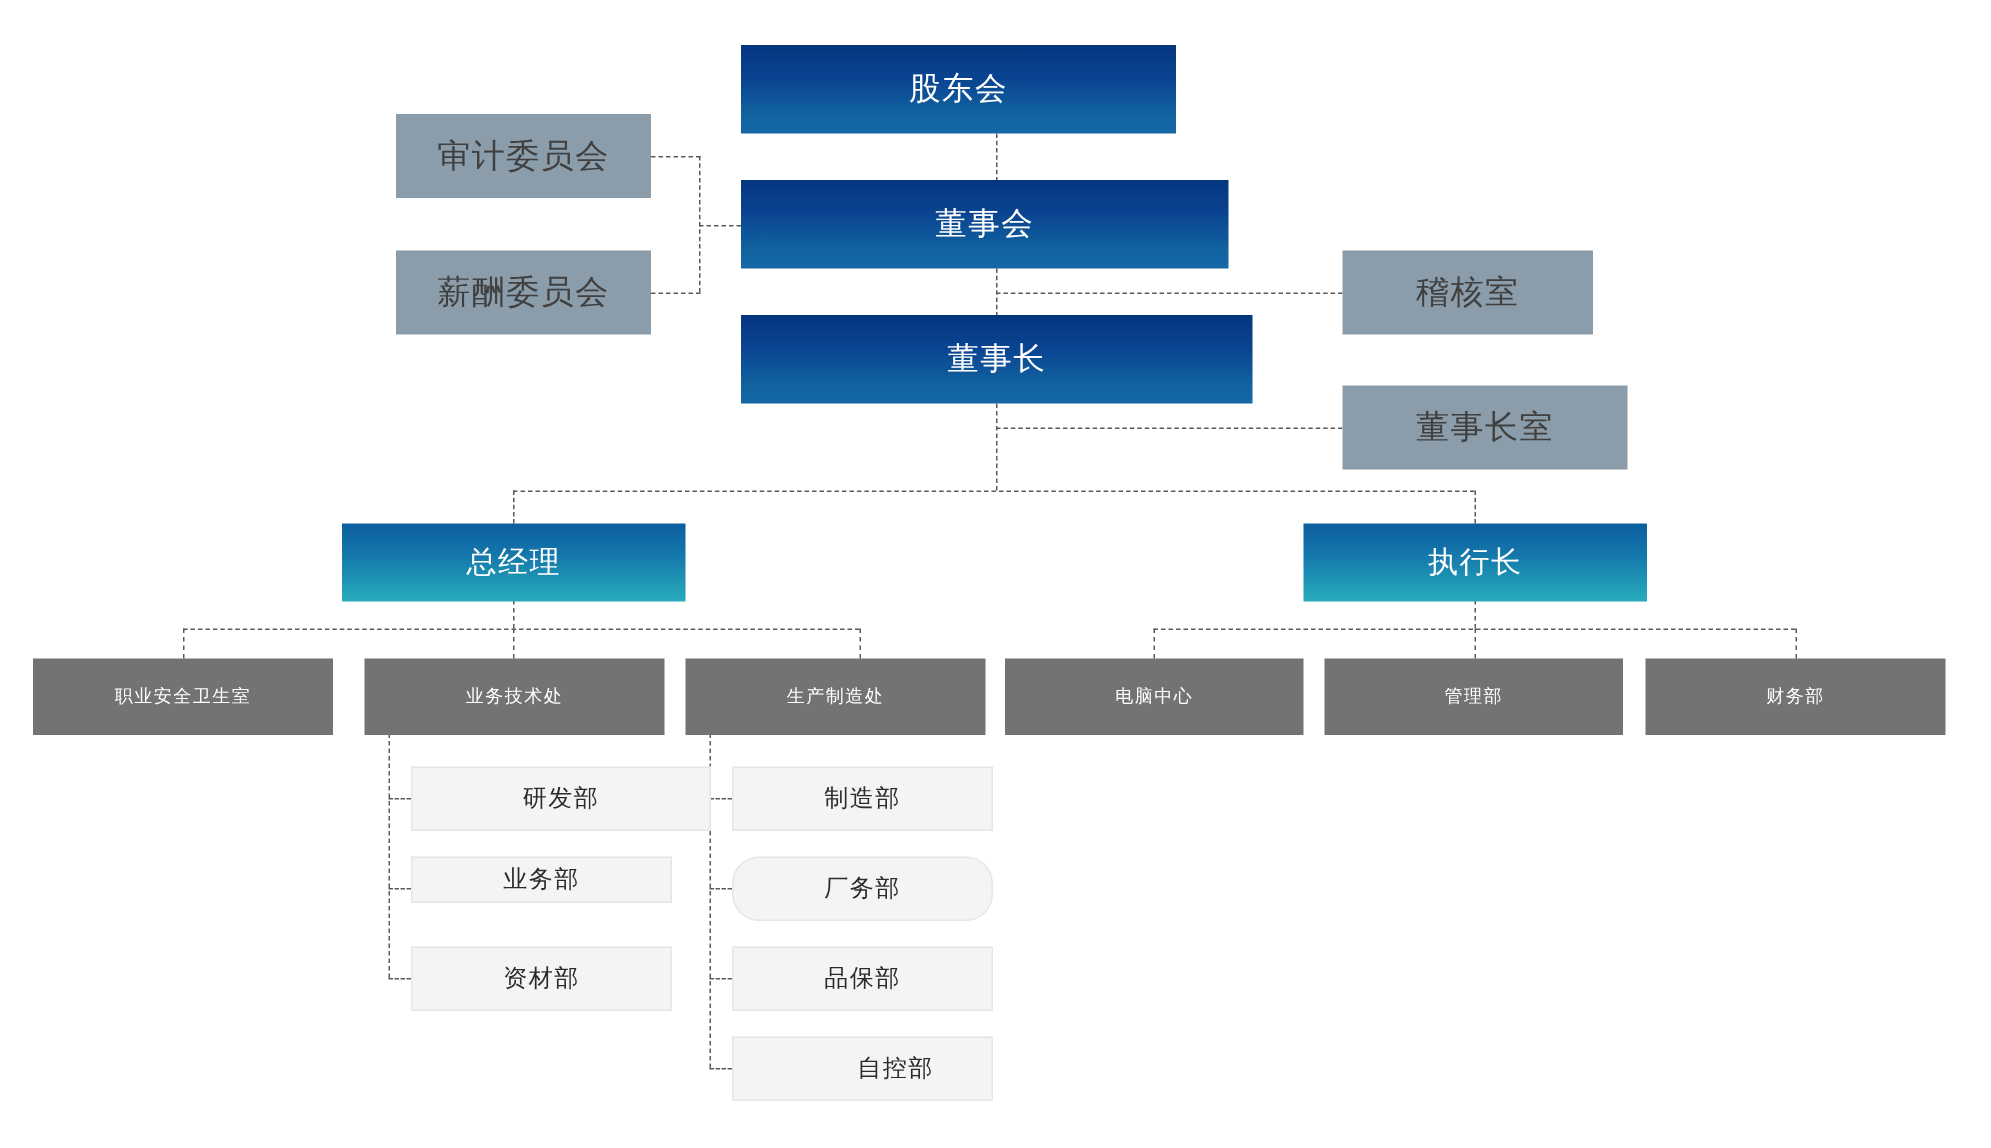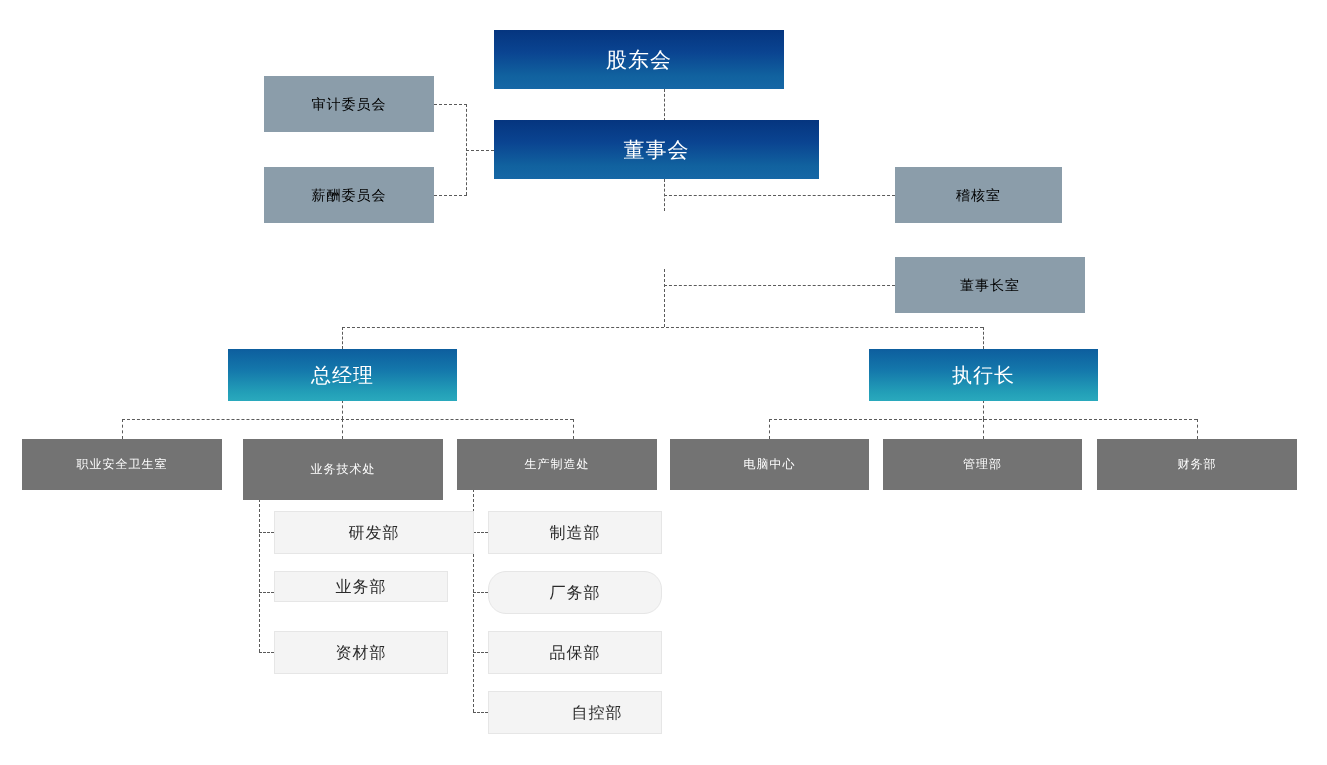--- a/index.html
+++ b/index.html
@@ -50,22 +50,22 @@
   .node.level-manager {
     background: linear-gradient(to bottom, #0d5e9e 0%, #1477ab 40%, #23a0b8 85%, #2aa9bd 100%);
     color: #ffffff;
     font-size: 20px;
     letter-spacing: 1px;
   }
 
   
   .node.level-staff {
     background: #8b9daa;
-    color: #000000;
-    font-size: 14px;
+    color: #404040;
+    font-size: 22px;
     letter-spacing: 1px;
   }
 
   
   .node.level-dept {
     background: #737373;
     color: #ffffff;
     font-size: 12px;
     letter-spacing: 1px;
   }
@@ -140,20 +140,23 @@
   <div class="conn h" style="left:473px; top:712px; width:15px;"></div>
 
   <div class="node level-exec" style="left:494px; top:30px; width:290px; height:59px;">
     <span class="node-label">股东会</span>
   </div>
 
   <div class="node level-exec" style="left:494px; top:120px; width:325px; height:59px;">
     <span class="node-label">董事会</span>
   </div>
 
+  <div class="node level-exec" style="left:494px; top:210px; width:341px; height:59px;">
+    <span class="node-label">董事长</span>
+  </div>
 
   <div class="node level-staff" style="left:264px; top:76px; width:170px; height:56px;">
     <span class="node-label">审计委员会</span>
   </div>
 
   <div class="node level-staff" style="left:264px; top:167px; width:170px; height:56px;">
     <span class="node-label">薪酬委员会</span>
   </div>
 
   <div class="node level-staff" style="left:895px; top:167px; width:167px; height:56px;">
@@ -169,21 +172,21 @@
   </div>
 
   <div class="node level-manager" style="left:869px; top:349px; width:229px; height:52px;">
     <span class="node-label">执行长</span>
   </div>
 
   <div class="node level-dept" style="left:22px; top:439px; width:200px; height:51px;">
     <span class="node-label">职业安全卫生室</span>
   </div>
 
-  <div class="node level-dept" style="left:243px; top:439px; width:200px; height:61px;justify-content:flex-end;">
+  <div class="node level-dept" style="left:243px; top:439px; width:200px; height:51px;justify-content:flex-end;">
     <span class="node-label">业务技术处</span>
   </div>
 
   <div class="node level-dept" style="left:457px; top:439px; width:200px; height:51px;">
     <span class="node-label">生产制造处</span>
   </div>
 
   <div class="node level-dept" style="left:670px; top:439px; width:199px; height:51px;">
     <span class="node-label">电脑中心</span>
   </div>

